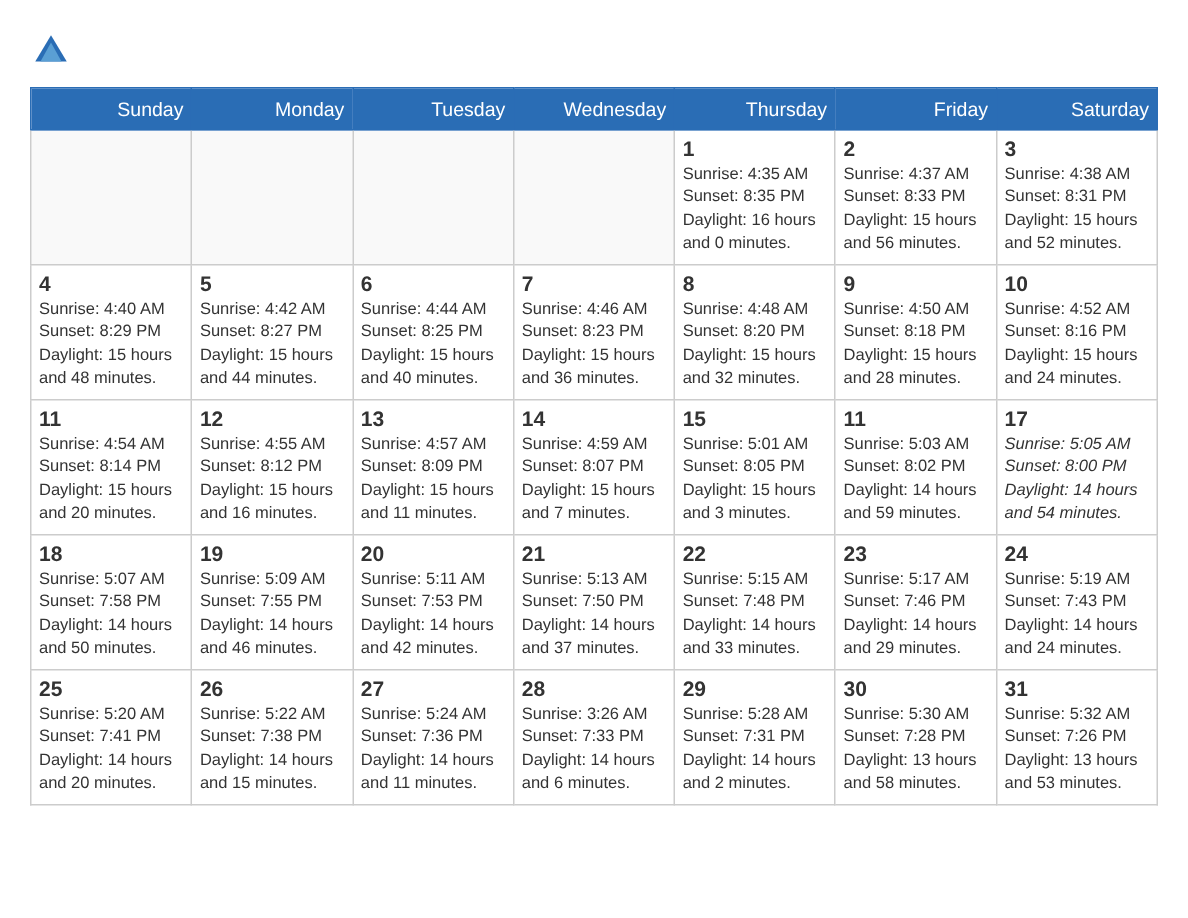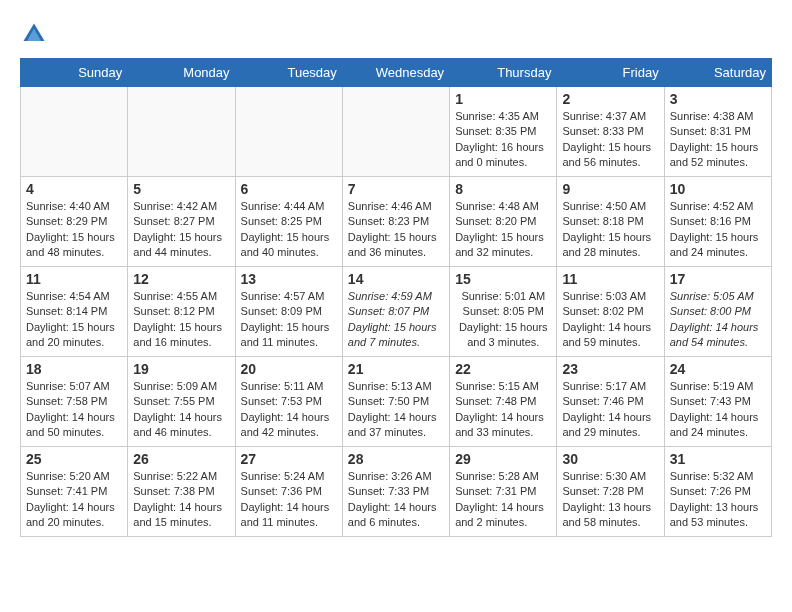--- a/index.html
+++ b/index.html
@@ -210,28 +210,28 @@
         </td>
         <td>
           <div class="day-number">13</div>
           <div class="day-info" style="white-space: pre-line;">Sunrise: 4:57 AM
 Sunset: 8:09 PM
 Daylight: 15 hours
 and 11 minutes.</div>
         </td>
         <td>
           <div class="day-number">14</div>
-          <div class="day-info" style="white-space: pre-line; font-style: italic;">Sunrise: 4:59 AM
+          <div class="day-info" style="white-space: pre-line;">Sunrise: 4:59 AM
 Sunset: 8:07 PM
 Daylight: 15 hours
 and 7 minutes.</div>
         </td>
         <td>
           <div class="day-number">15</div>
-          <div class="day-info" style="white-space: pre-line; text-align: center;">Sunrise: 5:01 AM
+          <div class="day-info" style="white-space: pre-line;">Sunrise: 5:01 AM
 Sunset: 8:05 PM
 Daylight: 15 hours
 and 3 minutes.</div>
         </td>
         <td>
           <div class="day-number">11</div>
           <div class="day-info" style="white-space: pre-line;">Sunrise: 5:03 AM
 Sunset: 8:02 PM
 Daylight: 14 hours
 and 59 minutes.</div>

